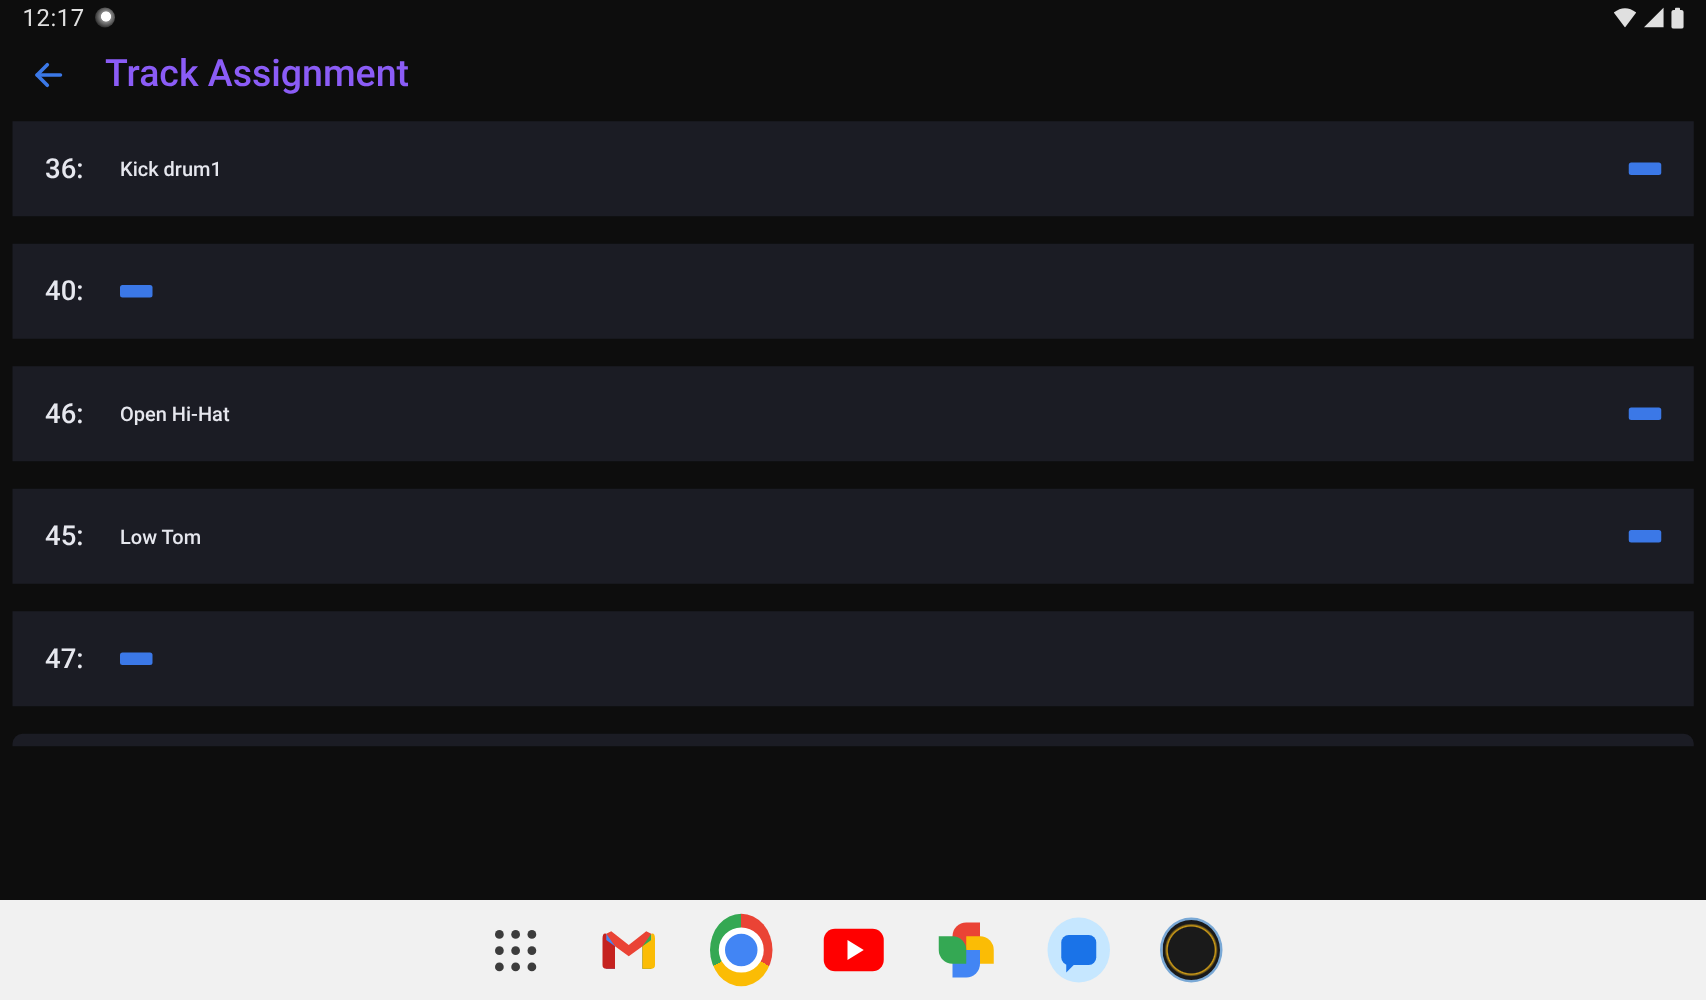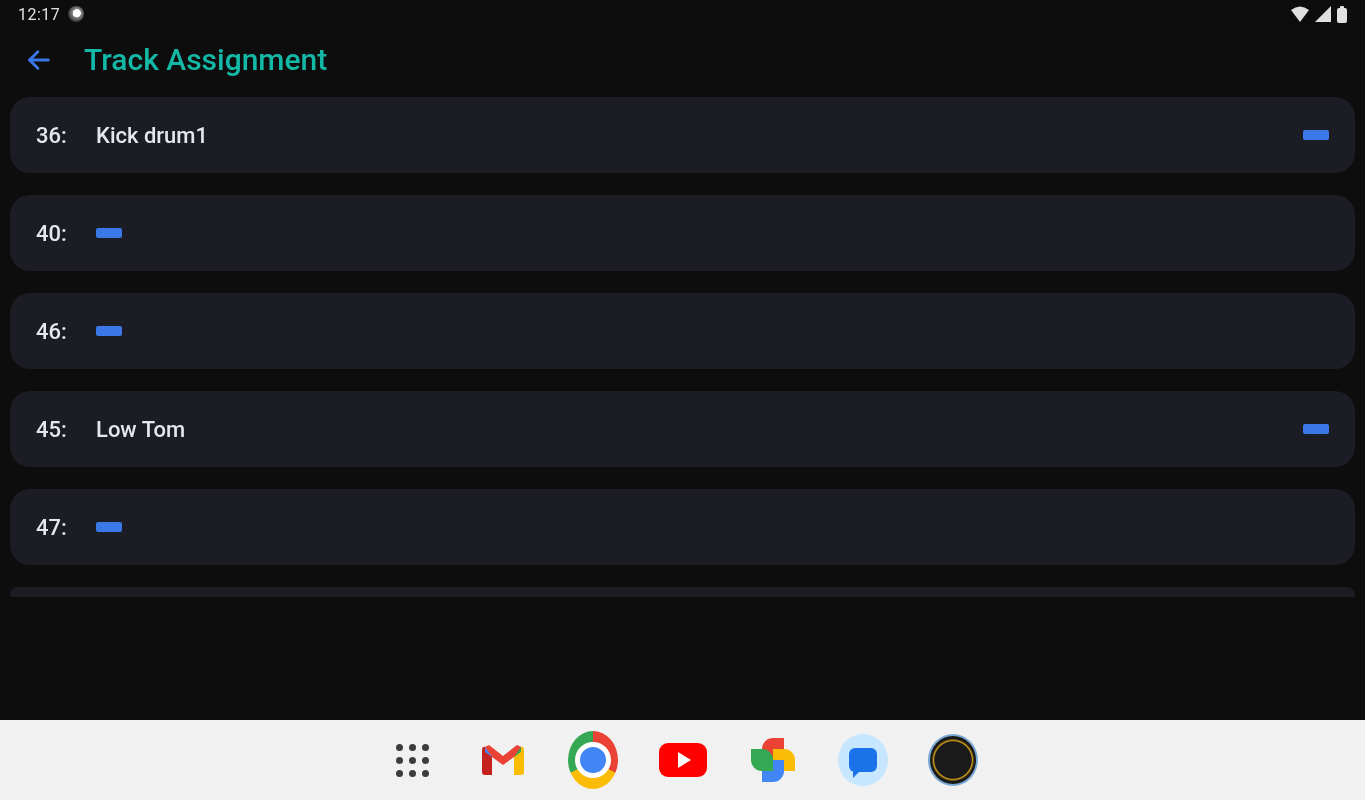--- a/index.html
+++ b/index.html
@@ -11,21 +11,21 @@
     overflow: hidden;
     position: relative;
   }
   .status-bar {
     height: 28px;
     padding: 0 18px;
     display: flex;
     align-items: center;
     justify-content: space-between;
     color: #e0e0e0;
-    font-size: 16px;
+    font-size: 19px;
     gap: 46px;
   }
   .status-left { display: flex; align-items: center; gap: 8px; }
   .status-right { display: flex; align-items: center; gap: 6px; }
   .status-time { font-weight: 400; letter-spacing: 0.5px; }
   .chrome-indicator {
     width: 16px; height: 16px; border-radius: 50%;
     background: radial-gradient(circle at 55% 45%, #fff 30%, #888 35%, #333 70%);
   }
   .header {
@@ -34,48 +34,48 @@
     padding: 14px 24px 20px 24px;
     gap: 30px;
   }
   .back-arrow {
     width: 30px; height: 30px;
     display: flex; align-items: center; justify-content: center;
     cursor: pointer;
     color: #3b78e7;
   }
   .page-title {
-    color: #14b8a6;
+    color: #8b5cf6;
     font-size: 30px;
     font-weight: 500;
   }
   .list {
     padding: 0 10px;
     display: flex;
     flex-direction: column;
     gap: 22px;
   }
   .row {
     background: #1b1c24;
-    border-radius: 20px;
+    border-radius: 0;
     height: 76px;
     display: flex;
     align-items: center;
     padding: 0 26px;
     cursor: pointer;
   }
   .row-num {
     color: #e6e7ee;
     font-size: 22px;
     font-weight: 500;
     width: 60px;
   }
   .row-name {
     color: #e6e7ee;
-    font-size: 22px;
+    font-size: 16px;
     font-weight: 500;
     flex: 1;
   }
   .row-remove {
     width: 26px; height: 10px;
     background: #3b78e7;
     border-radius: 2px;
     cursor: pointer;
   }
   .row-partial {
@@ -196,20 +196,21 @@
     <span class="row-num">36:</span>
     <span class="row-name">Kick drum1</span>
     <span class="row-remove"></span>
   </div>
   <div class="row">
     <span class="row-num">40:</span>
     <span class="row-remove"></span>
   </div>
   <div class="row">
     <span class="row-num">46:</span>
+    <span class="row-name">Open Hi-Hat</span>
     <span class="row-remove"></span>
   </div>
   <div class="row">
     <span class="row-num">45:</span>
     <span class="row-name">Low Tom</span>
     <span class="row-remove"></span>
   </div>
   <div class="row">
     <span class="row-num">47:</span>
     <span class="row-remove"></span>

